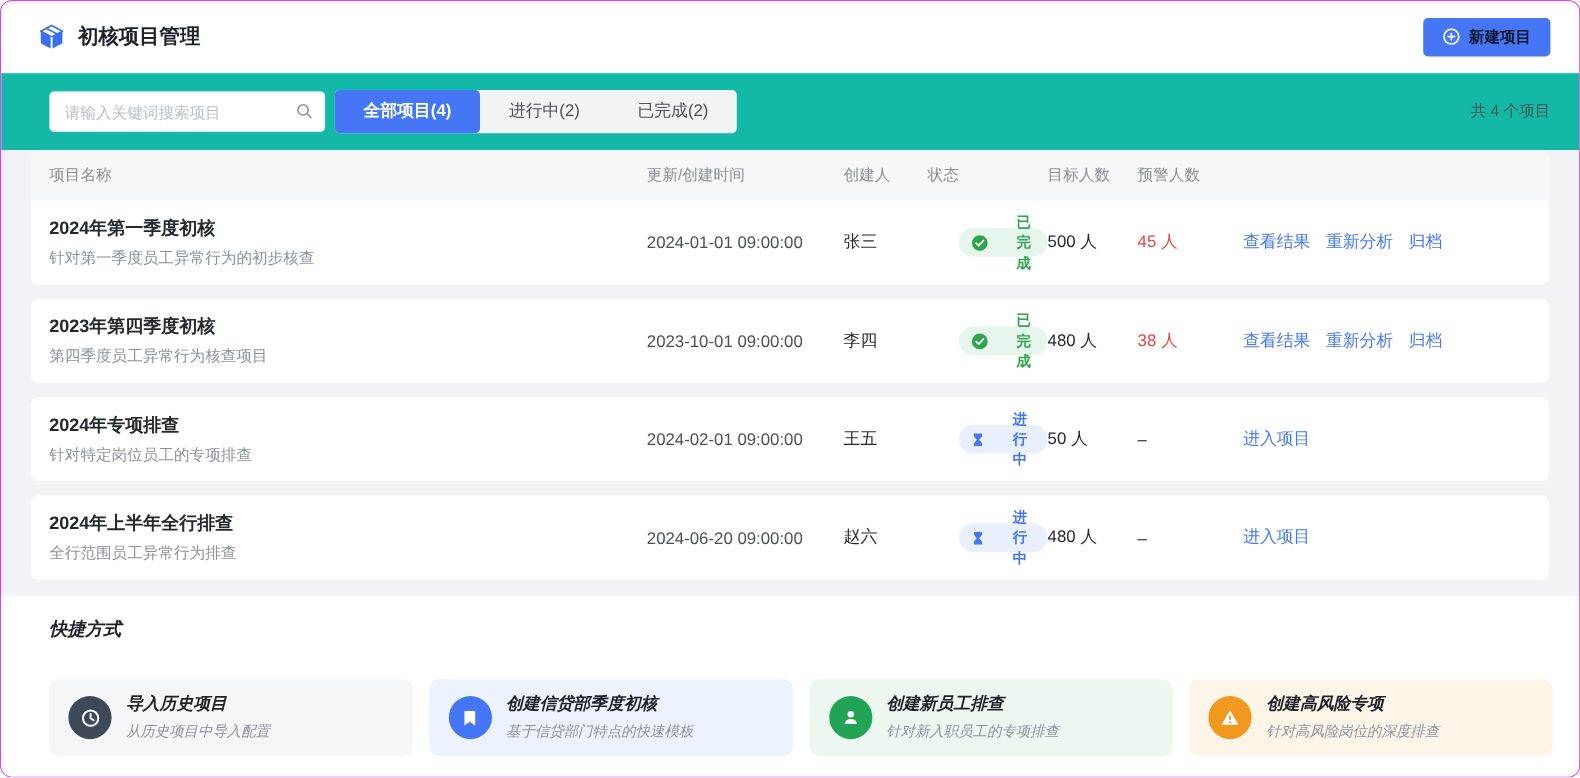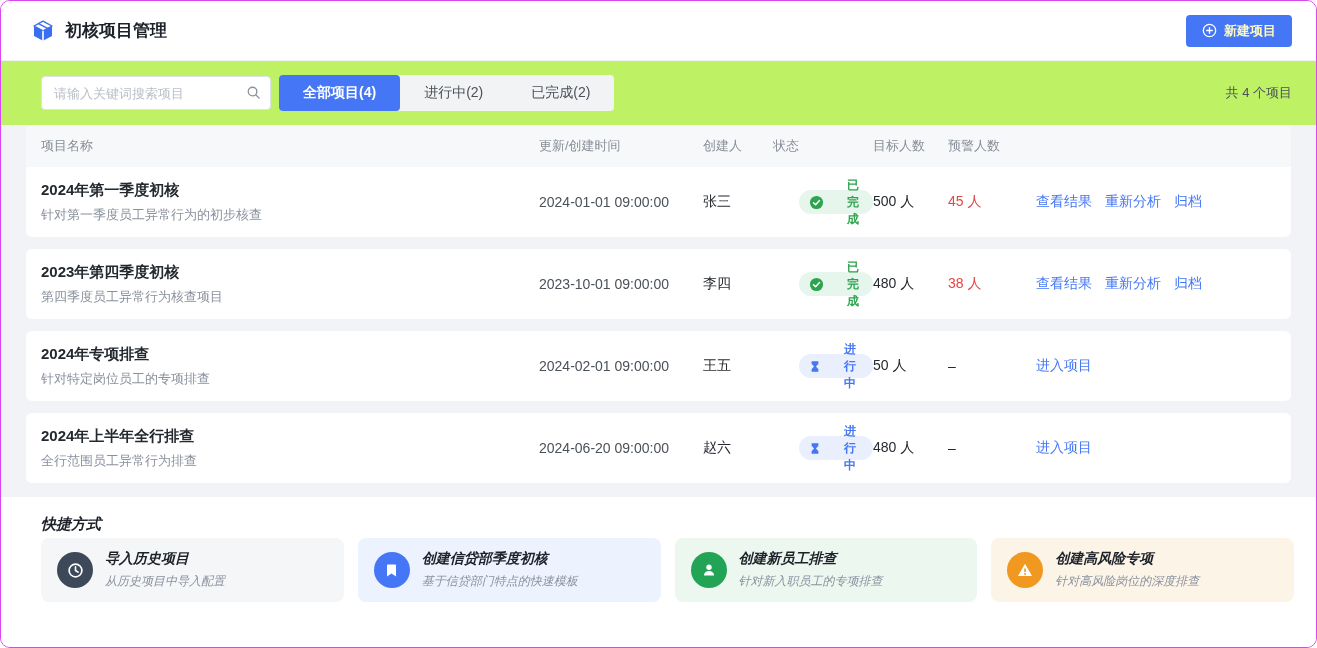--- a/index.html
+++ b/index.html
@@ -17,27 +17,27 @@
   
   .header {
     height:60px; background:#fff; border-bottom:1px solid #f0f1f4;
     display:flex; align-items:center; justify-content:space-between;
     padding:0 24px 0 30px; flex:none;
   }
   .header-left { display:flex; align-items:center; gap:10px; }
   .page-title { font-size:17px; font-weight:bold; color:#1d2129; }
   .btn-primary {
     display:flex; align-items:center; gap:7px;
-    background:#4476f5; color:#fef9c3; border:none; border-radius:4px;
+    background:#4476f5; color:#0f172a; border:none; border-radius:4px;
     height:32px; padding:0 16px; font-size:13px; font-weight:bold;
     cursor:pointer; font-family:inherit;
   }
   
   .toolbar {
-    height:64px; background:#bef264; flex:none;
+    height:64px; background:#14b8a6; flex:none;
     display:flex; align-items:center; padding:0 24px 0 40px;
   }
   .search-box { position:relative; width:230px; }
   .search-box input {
     width:230px; height:34px; border:1px solid #dde1e7; border-radius:4px;
     padding:0 32px 0 12px; font-size:13px; color:#333; outline:none;
     font-family:inherit;
   }
   .search-box input::placeholder { color:#b9bec7; }
   .search-ic { position:absolute; right:10px; top:9px; }
@@ -78,21 +78,21 @@
   .links { display:flex; gap:13px; }
   .links a { color:#4476f5; font-size:14px; text-decoration:none; cursor:pointer; white-space:nowrap; }
   
   .shortcuts {
     background:#fff; margin-top:14px; flex:1;
     padding:18px 22px 20px 40px;
     font-style:italic;
   }
   .sc-title { font-size:15px; font-weight:bold; color:#1d2129; }
   .sc-grid {
-    margin-top:4px; display:grid; grid-template-columns:repeat(4,1fr); gap:14px;
+    margin-top:32px; display:grid; grid-template-columns:repeat(4,1fr); gap:14px;
   }
   .sc-card {
     height:64px; border-radius:8px; display:flex; align-items:center;
     gap:12px; padding:0 16px; cursor:pointer;
   }
   .sc-icon {
     width:36px; height:36px; border-radius:50%; flex:none;
     display:flex; align-items:center; justify-content:center;
   }
   .sc-card .tt { font-size:14px; font-weight:bold; color:#1d2129; }

